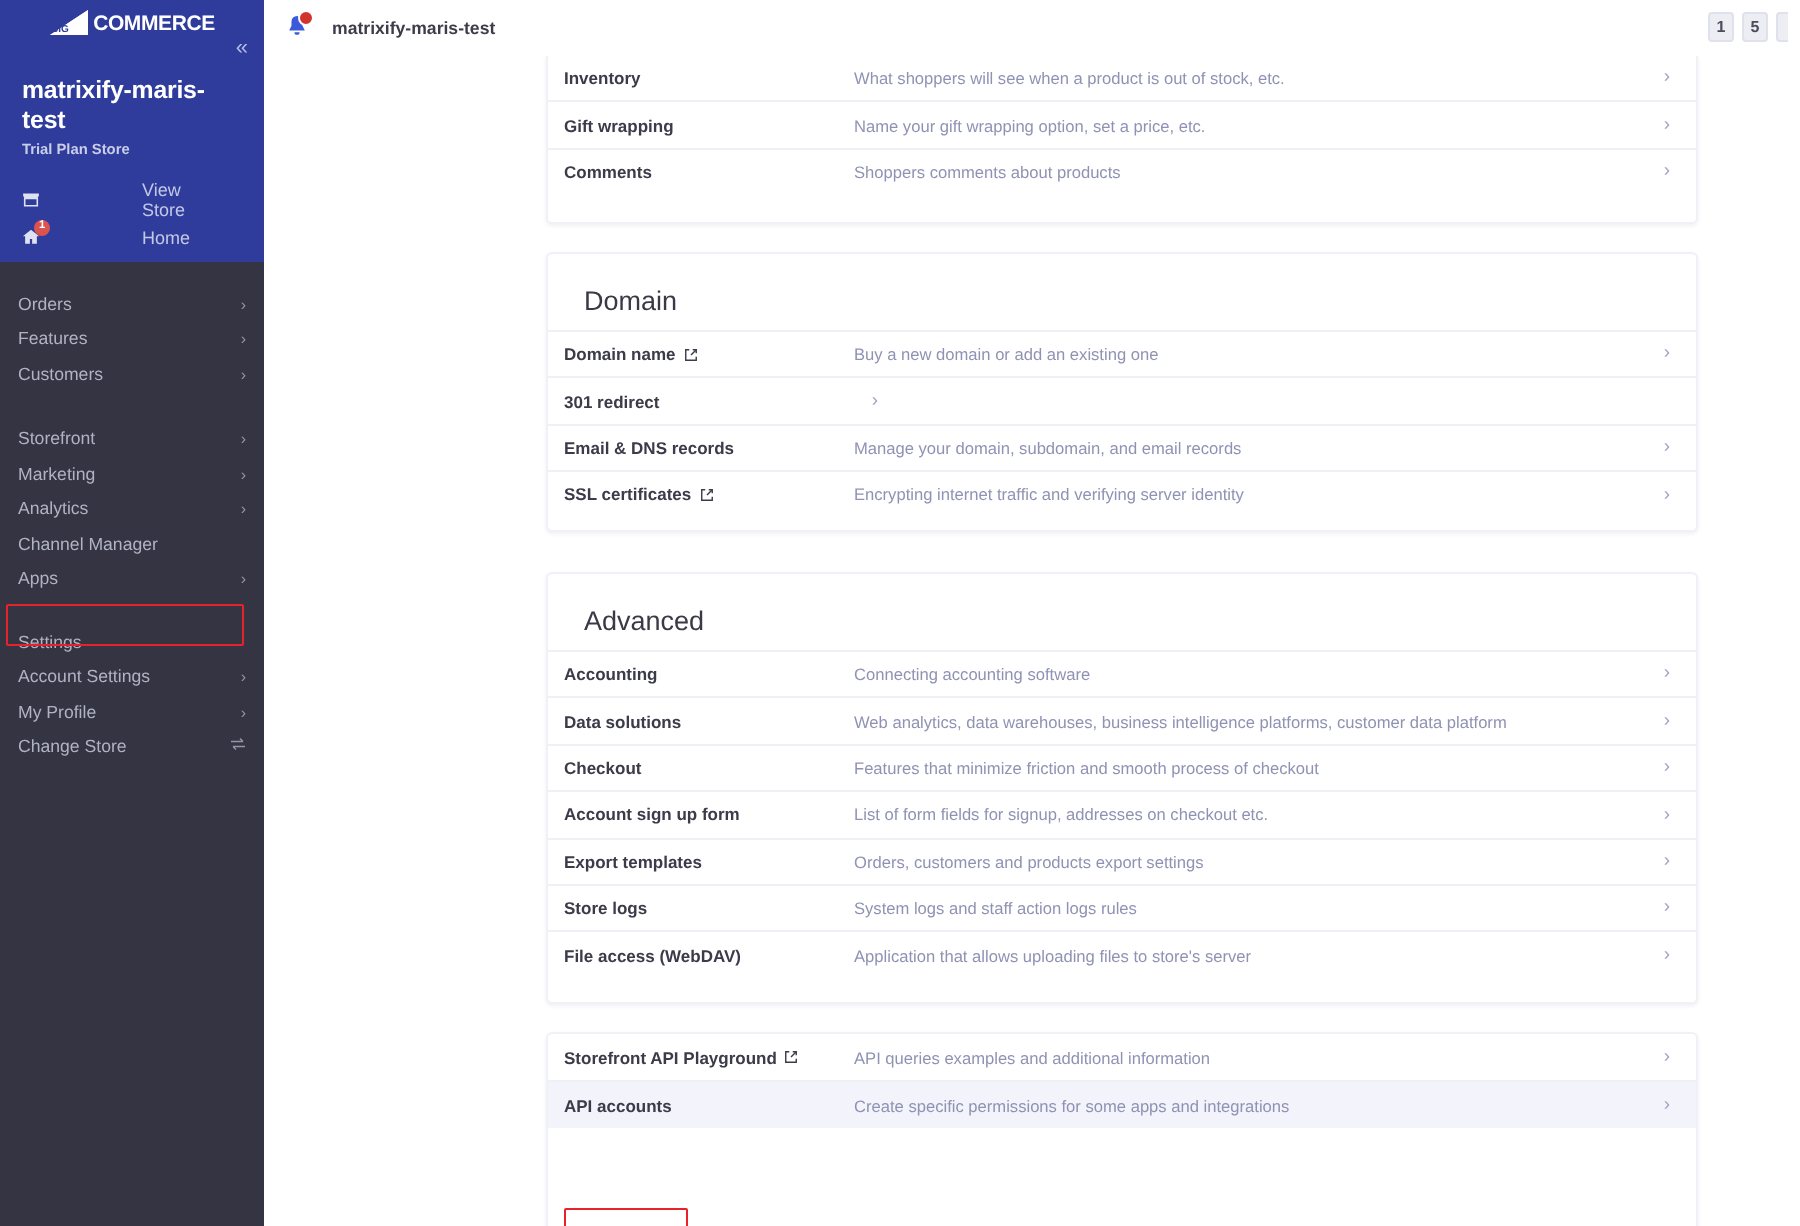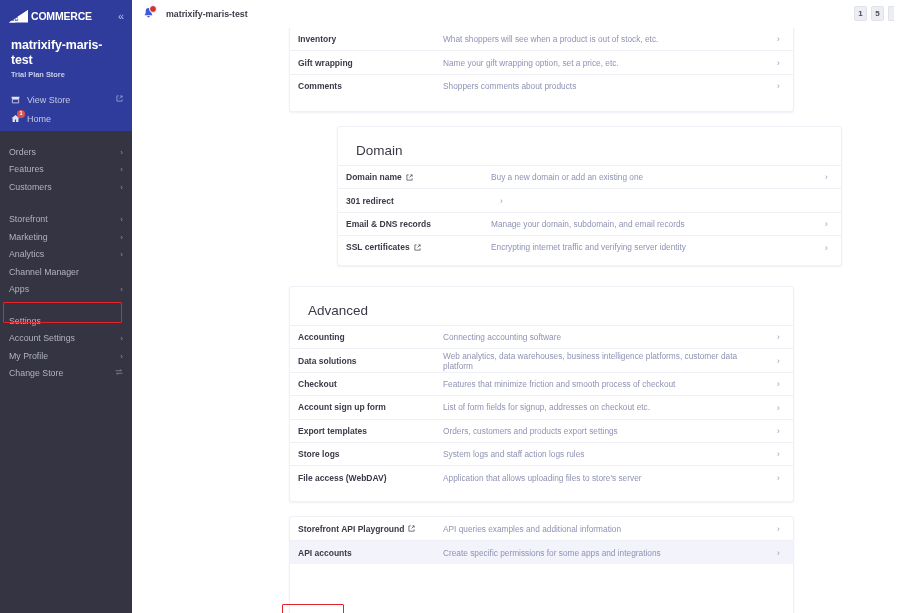--- a/index.html
+++ b/index.html
@@ -21,20 +21,21 @@
   }
   .sb-top {
     background: #2f3c9b;
     padding: 0;
     height: 131px;
   }
   .sb-logo-row {
     height: 28px;
     display: flex; align-items: center;
     padding: 4px 9px 0 8px;
+    flex-direction: column;
   }
   .logo-wrap { display: flex; align-items: center; gap: 0px; }
   .logo-mark { width: 26px; height: 15px; display: block; }
   .logo-text {
     color: #ffffff; font-size: 10.5px; font-weight: 700;
     letter-spacing: -0.2px; margin-left: -3px;
   }
   .collapse-btn {
     margin-left: auto; color: #b9bfe4; font-size: 11px;
     line-height: 1; letter-spacing: -1px; cursor: pointer;
@@ -45,21 +46,21 @@
     letter-spacing: -0.1px; line-height: 15px;
   }
   .store-plan {
     color: #c9cee9; font-size: 7.4px; font-weight: 700;
     margin-top: 2px; letter-spacing: 0px;
   }
   .sb-quick { margin-top: 11px; }
   .quick-row {
     height: 19px; display: flex; align-items: center;
     padding: 0 9px 0 11px; color: #c3c8e6; font-size: 9px;
-    position: relative; cursor: pointer;
+    position: relative; cursor: pointer; gap: 44px;
   }
   .quick-row .qicon {
     width: 13px; display: inline-flex; align-items: center;
     justify-content: flex-start; color: #dfe2f2; flex: 0 0 13px;
   }
   .quick-row .qlabel { margin-left: 3px; }
   .quick-row .ext { margin-left: auto; color: #aeb5dd; font-size: 8px; }
   .badge-dot {
     position: absolute; left: 17px; top: 1px;
     background: #d9534f; color: #fff;
@@ -122,21 +123,21 @@
   }
 
   .content {
     position: absolute; top: 28px; left: 0; right: 0; bottom: 0;
     background: #ffffff; overflow: hidden;
   }
   .scrollregion { position: relative; }
 
   .card {
     position: absolute;
-    left: 157px; width: 505px;
+    left: 141px; width: 576px;
     background: #ffffff;
     border-radius: 3px;
     box-shadow: 0 1px 2px rgba(45,45,80,0.07);
     border: 1px solid #f0f1f7;
   }
   .section-title {
     font-size: 13.5px; color: #3a3a47; font-weight: 400;
     padding: 16px 0 7px 18px; letter-spacing: 0px;
   }
   .row {
@@ -334,21 +335,21 @@
           <div class="row">
             <span class="row-label">
               <span>Comments</span>
             </span>
             <span class="row-desc">Shoppers comments about products</span>
             <span class="row-chev">›</span>
           </div>
           <div class="card-foot"></div>
         </div>
 
-        <div class="card" style="top:98px; height:140px;margin-left:48px;">
+        <div class="card" style="top:98px; height:140px;">
           <div class="section-title">Domain</div>
 
           <div class="row">
             <span class="row-label">
               <span>Domain name</span>
               <span class="ext-ic">
                 <svg width="7" height="7" viewBox="0 0 16 16" fill="none" stroke="currentColor" stroke-width="1.6">
                   <path d="M6 2H2v12h12V10"></path>
                     <path d="M10 2h4v4"></path>
                     <path d="M14 2 8 8"></path>

